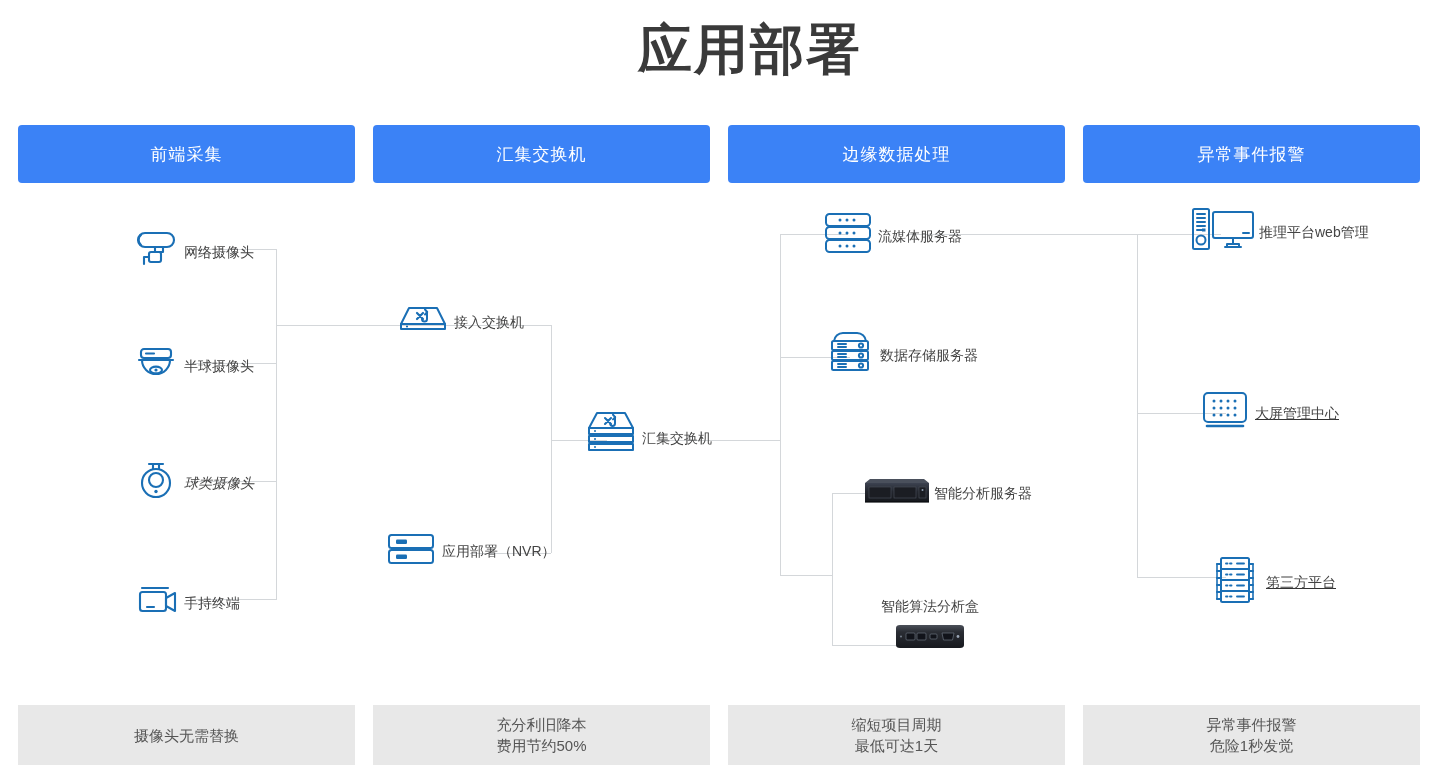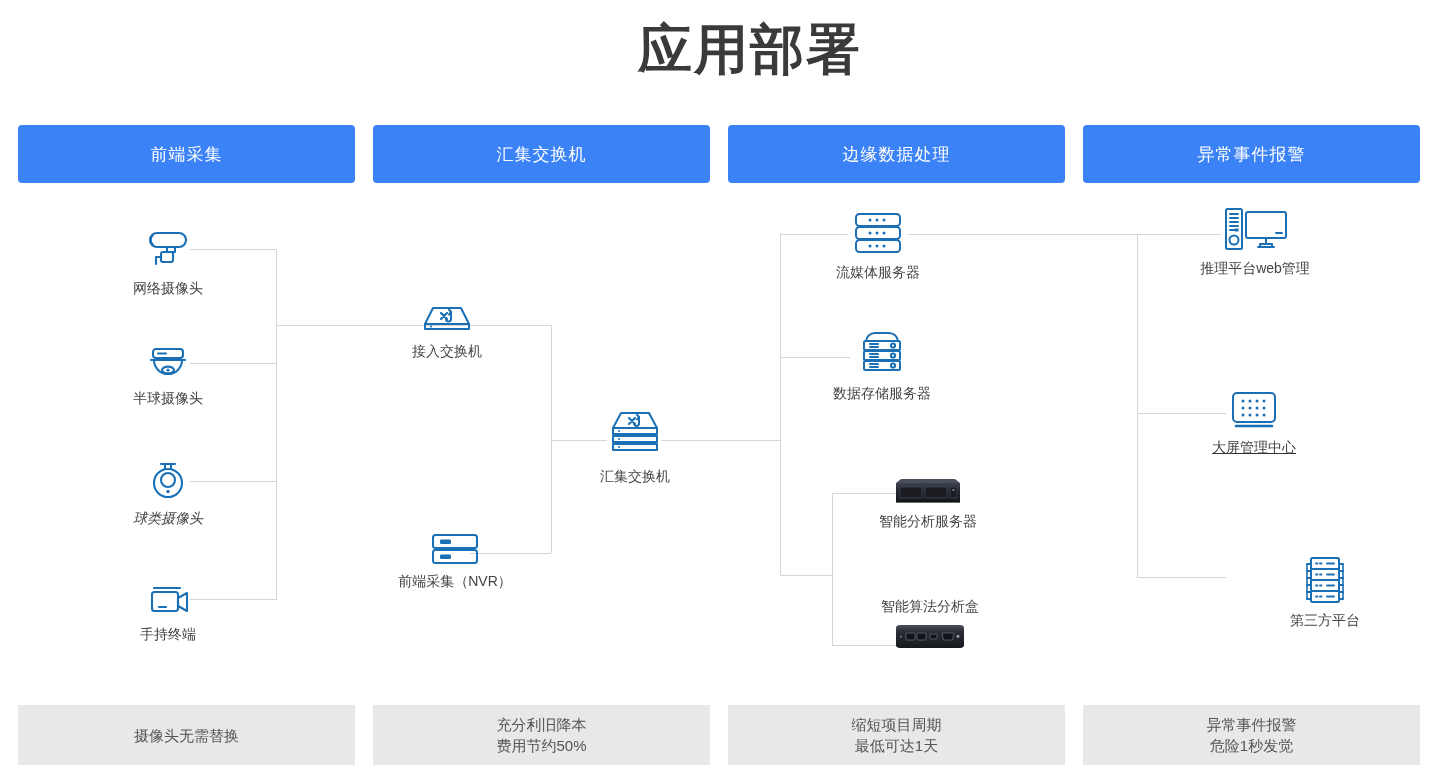--- a/index.html
+++ b/index.html
@@ -23,21 +23,21 @@
     position:absolute;top:705px;height:60px;background:#e8e8e8;
     color:#555;font-size:15px;display:flex;flex-direction:column;
     align-items:center;justify-content:center;line-height:21px;
   }
   .col-footer span{display:block;}
   #c0h,#c0f{left:18px;width:337px;}
   #c1h,#c1f{left:373px;width:337px;}
   #c2h,#c2f{left:728px;width:337px;text-align:center;}
   #c3h,#c3f{left:1083px;width:337px;}
 
-  .node{position:absolute;display:flex;flex-direction:column;align-items:center;}
+  .node{position:absolute;display:flex;flex-direction:row;align-items:center;}
   .node .ico{display:flex;align-items:center;justify-content:center;}
   .node .lbl{font-size:14px;color:#444;white-space:nowrap;margin-top:6px;}
   .node.label-top{flex-direction:column-reverse;}
   .node.label-top .lbl{margin-top:0;margin-bottom:6px;}
 
   .line{position:absolute;background:#d4d7da;}
   .line.h{height:1px;}
   .line.v{width:1px;}
 
   .photo{border-radius:2px;}
@@ -167,21 +167,21 @@
   <div class="ico">
     <svg width="62" height="36" viewBox="0 0 62 36">
       <g fill="none" stroke="#1a6fb5" stroke-width="2" stroke-linejoin="round">
         <rect x="9" y="4" width="44" height="13" rx="2.5"></rect>
         <rect x="9" y="19" width="44" height="13" rx="2.5"></rect>
         <rect x="16" y="8.5" width="11" height="4.5" rx="1.2" fill="#1a6fb5" stroke="none"></rect>
         <rect x="16" y="23.5" width="11" height="4.5" rx="1.2" fill="#1a6fb5" stroke="none"></rect>
       </g>
     </svg>
   </div>
-  <div class="lbl">前端采集（NVR）</div>
+  <div class="lbl">应用部署（NVR）</div>
 </div>
 
 <div class="node" style="left:580px;top:410px;width:110px;">
   <div class="ico">
     <svg width="62" height="52" viewBox="0 0 62 52">
       <g fill="none" stroke="#1a6fb5" stroke-width="2" stroke-linecap="round" stroke-linejoin="round">
         <path d="M17 3 h28 l8 15 h-44 z"></path>
         <path d="M9 18 h44 v6 h-44 z"></path>
         <path d="M9 26 h44 v6 h-44 z"></path>
         <path d="M9 34 h44 v6 h-44 z"></path>
@@ -321,21 +321,21 @@
             <circle cx="26" cy="26" r="1.5"></circle>
             <circle cx="33" cy="26" r="1.5"></circle>
             <circle cx="40" cy="26" r="1.5"></circle>
         </g>
       </g>
     </svg>
   </div>
   <div class="lbl">大屏管理中心</div>
 </div>
 
-<div class="node" style="left:1274px;top:554px;width:102px;">
+<div class="node" style="left:1204px;top:554px;width:102px;text-decoration:underline;">
   <div class="ico">
     <svg width="62" height="52" viewBox="0 0 62 52">
       <g fill="none" stroke="#1a6fb5" stroke-width="2" stroke-linejoin="round" stroke-linecap="round">
         <rect x="17" y="4" width="28" height="44" rx="1.5"></rect>
         <path d="M17 15 h28 M17 26 h28 M17 37 h28"></path>
         <g stroke-width="1.9">
           <path d="M22 9.5 h1.5 M26 9.5 h1.5 M33 9.5 h7"></path>
           <path d="M22 20.5 h1.5 M26 20.5 h1.5 M33 20.5 h7"></path>
           <path d="M22 31.5 h1.5 M26 31.5 h1.5 M33 31.5 h7"></path>
           <path d="M22 42.5 h1.5 M26 42.5 h1.5 M33 42.5 h7"></path>

